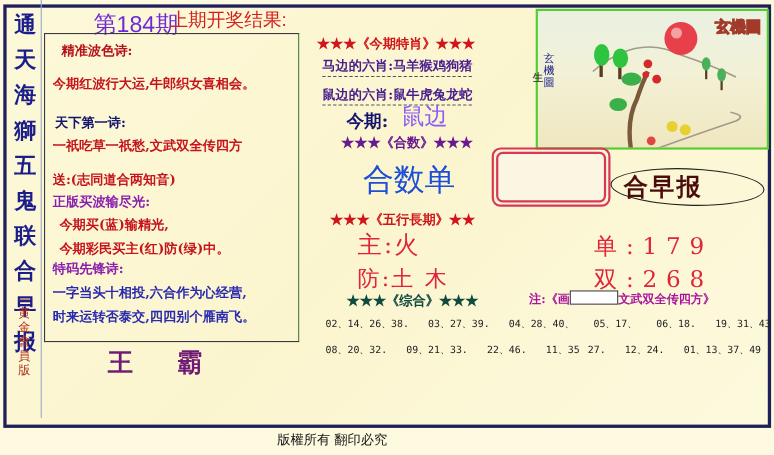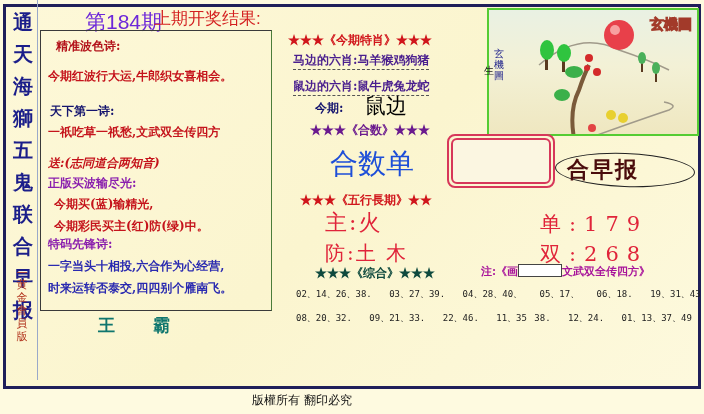--- a/index.html
+++ b/index.html
@@ -37,41 +37,41 @@
       border: 1px solid #3a3a3a; border-right-color: #4b7d3a;
     }
     .poem-line { position: absolute; left: 8px; font-size: 12px; font-weight: bold; white-space: nowrap; font-family: "DejaVu Serif", serif; }
     .red { color: #c5141c; }
     .dred { color: #b3121a; }
     .navy { color: #14146e; }
     .purple { color: #8a1fae; }
     .blue { color: #2a2ab0; }
 
     .bottom-word {
-      position: absolute; left: 98px; top: 314px; font-size: 17px; font-weight: bold; color: #0f766e;
+      position: absolute; left: 98px; top: 314px; font-size: 23px; font-weight: bold; color: #701a75;
       letter-spacing: 16px; font-family: "DejaVu Serif", serif; text-align: center;
     }
 
     
     .issue { position: absolute; left: 85px; top: 8px; font-size: 21px; color: #6d28d9; font-family: Liberation Sans, sans-serif; }
     .last-label { position: absolute; left: 154px; top: 7px; font-size: 17px; color: #d31f1f; font-family: "Liberation Sans", sans-serif; }
     .last-result { position: absolute; left: 276px; top: 7px; font-size: 17px; color: #d31f1f; font-family: "Liberation Sans", sans-serif; letter-spacing: 0.3px; }
 
     
     .mid-head { position: absolute; font-size: 12px; font-weight: bold; white-space: nowrap; font-family: "DejaVu Serif", serif; }
     .star-red { color: #d0151b; }
     .star-purple { color: #6a1a8e; }
     .star-green { color: #0f4a3e; }
     .zod-line {
       position: absolute; left: 293px; font-size: 12px; font-weight: bold; color: #4a1f8e;
       white-space: nowrap; font-family: "DejaVu Serif", serif;
       border-bottom: 1px dashed #555;
     }
-    .today-label { position: absolute; left: 315px; top: 100px; font-size: 12px; font-weight: bold; color: #14146e; font-family: "DejaVu Serif", serif; }
-    .today-value { position: absolute; left: 365px; top: 92px; font-size: 21px; color: #000000; font-family: "DejaVu Serif", serif; }
+    .today-label { position: absolute; left: 315px; top: 100px; font-size: 16px; font-weight: bold; color: #14146e; font-family: "DejaVu Serif", serif; }
+    .today-value { position: absolute; left: 365px; top: 92px; font-size: 21px; color: #8b5cf6; font-family: "DejaVu Serif", serif; }
     .big-heshu { position: absolute; left: 330px; top: 145px; font-size: 28px; color: #1d4ed8; font-family: "DejaVu Serif", serif; }
     .wx-main { position: absolute; left: 325px; top: 208px; font-size: 22px; color: #e0243a; font-family: "DejaVu Serif", serif; letter-spacing: 2px; }
     .wx-guard { position: absolute; left: 325px; top: 240px; font-size: 20px; color: #e0243a; font-family: "DejaVu Serif", serif; letter-spacing: 2px; }
 
     
     .scene {
       position: absolute; left: 487px; top: 8px; width: 212px; height: 128px;
       border: 2px solid #55cc33;
       background: linear-gradient(180deg, #e9f1e3 0%, #f3f1d6 45%, #efe7c0 100%);
       overflow: hidden;
@@ -144,21 +144,21 @@
   <div class="left-rule"></div>
 
   <div class="issue">第184期</div>
   <div class="last-label">上期开奖结果:</div>
 
   <div class="poem-box"></div>
   <div class="poem-line dred" style="top:38px;left:56px;">精准波色诗:</div>
   <div class="poem-line red" style="top:68px;left:48px;">今期红波行大运,牛郎织女喜相会。</div>
   <div class="poem-line navy" style="top:103px;left:50px;">天下第一诗:</div>
   <div class="poem-line red" style="top:124px;left:48px;">一祇吃草一祇愁,文武双全传四方</div>
-  <div class="poem-line red" style="top:155px;left:48px;font-style:italic;">送:(志同道合两知音)</div>
+  <div class="poem-line red" style="top:155px;left:48px;">送:(志同道合两知音)</div>
   <div class="poem-line purple" style="top:175px;left:48px;">正版买波输尽光:</div>
   <div class="poem-line red" style="top:196px;left:54px;">今期买(蓝)输精光,</div>
   <div class="poem-line red" style="top:218px;left:54px;">今期彩民买主(红)防(绿)中。</div>
   <div class="poem-line purple" style="top:236px;left:48px;">特码先锋诗:</div>
   <div class="poem-line blue" style="top:258px;left:48px;">一字当头十相投,六合作为心经营,</div>
   <div class="poem-line blue" style="top:280px;left:48px;">时来运转否泰交,四四别个雁南飞。</div>
   <div class="bottom-word">王 霸</div>
 
   <div class="mid-head star-red" style="left:288px;top:32px;">★★★《今期特肖》★★★</div>
   <div class="zod-line" style="top:52px;">马边的六肖:马羊猴鸡狗猪</div>
@@ -182,21 +182,21 @@
     <span>03、27、39.</span>
     <span>04、28、40、</span>
     <span>05、17、</span>
     <span>06、18.</span>
     <span>19、31、43</span>
   </div>
   <div class="num-row" style="top:312px;">
     <span>08、20、32.</span>
     <span>09、21、33.</span>
     <span>22、46.</span>
-    <span>11、35 38.</span>
+    <span>11、35 27.</span>
     <span>12、24.</span>
     <span>01、13、37、49</span>
   </div>
 
   <div class="scene">
     <svg width="212" height="128" viewBox="0 0 212 128">
       <path d="M50 55 Q90 20 130 40 Q160 50 180 60" stroke="#a09a8a" stroke-width="1.5" fill="none"></path>
       <circle cx="130" cy="25" r="15" fill="#e8404a"></circle>
       <circle cx="126" cy="20" r="5" fill="#f7a0a0"></circle>
       <rect x="56" y="45" width="3" height="15" fill="#5a3a20"></rect>

